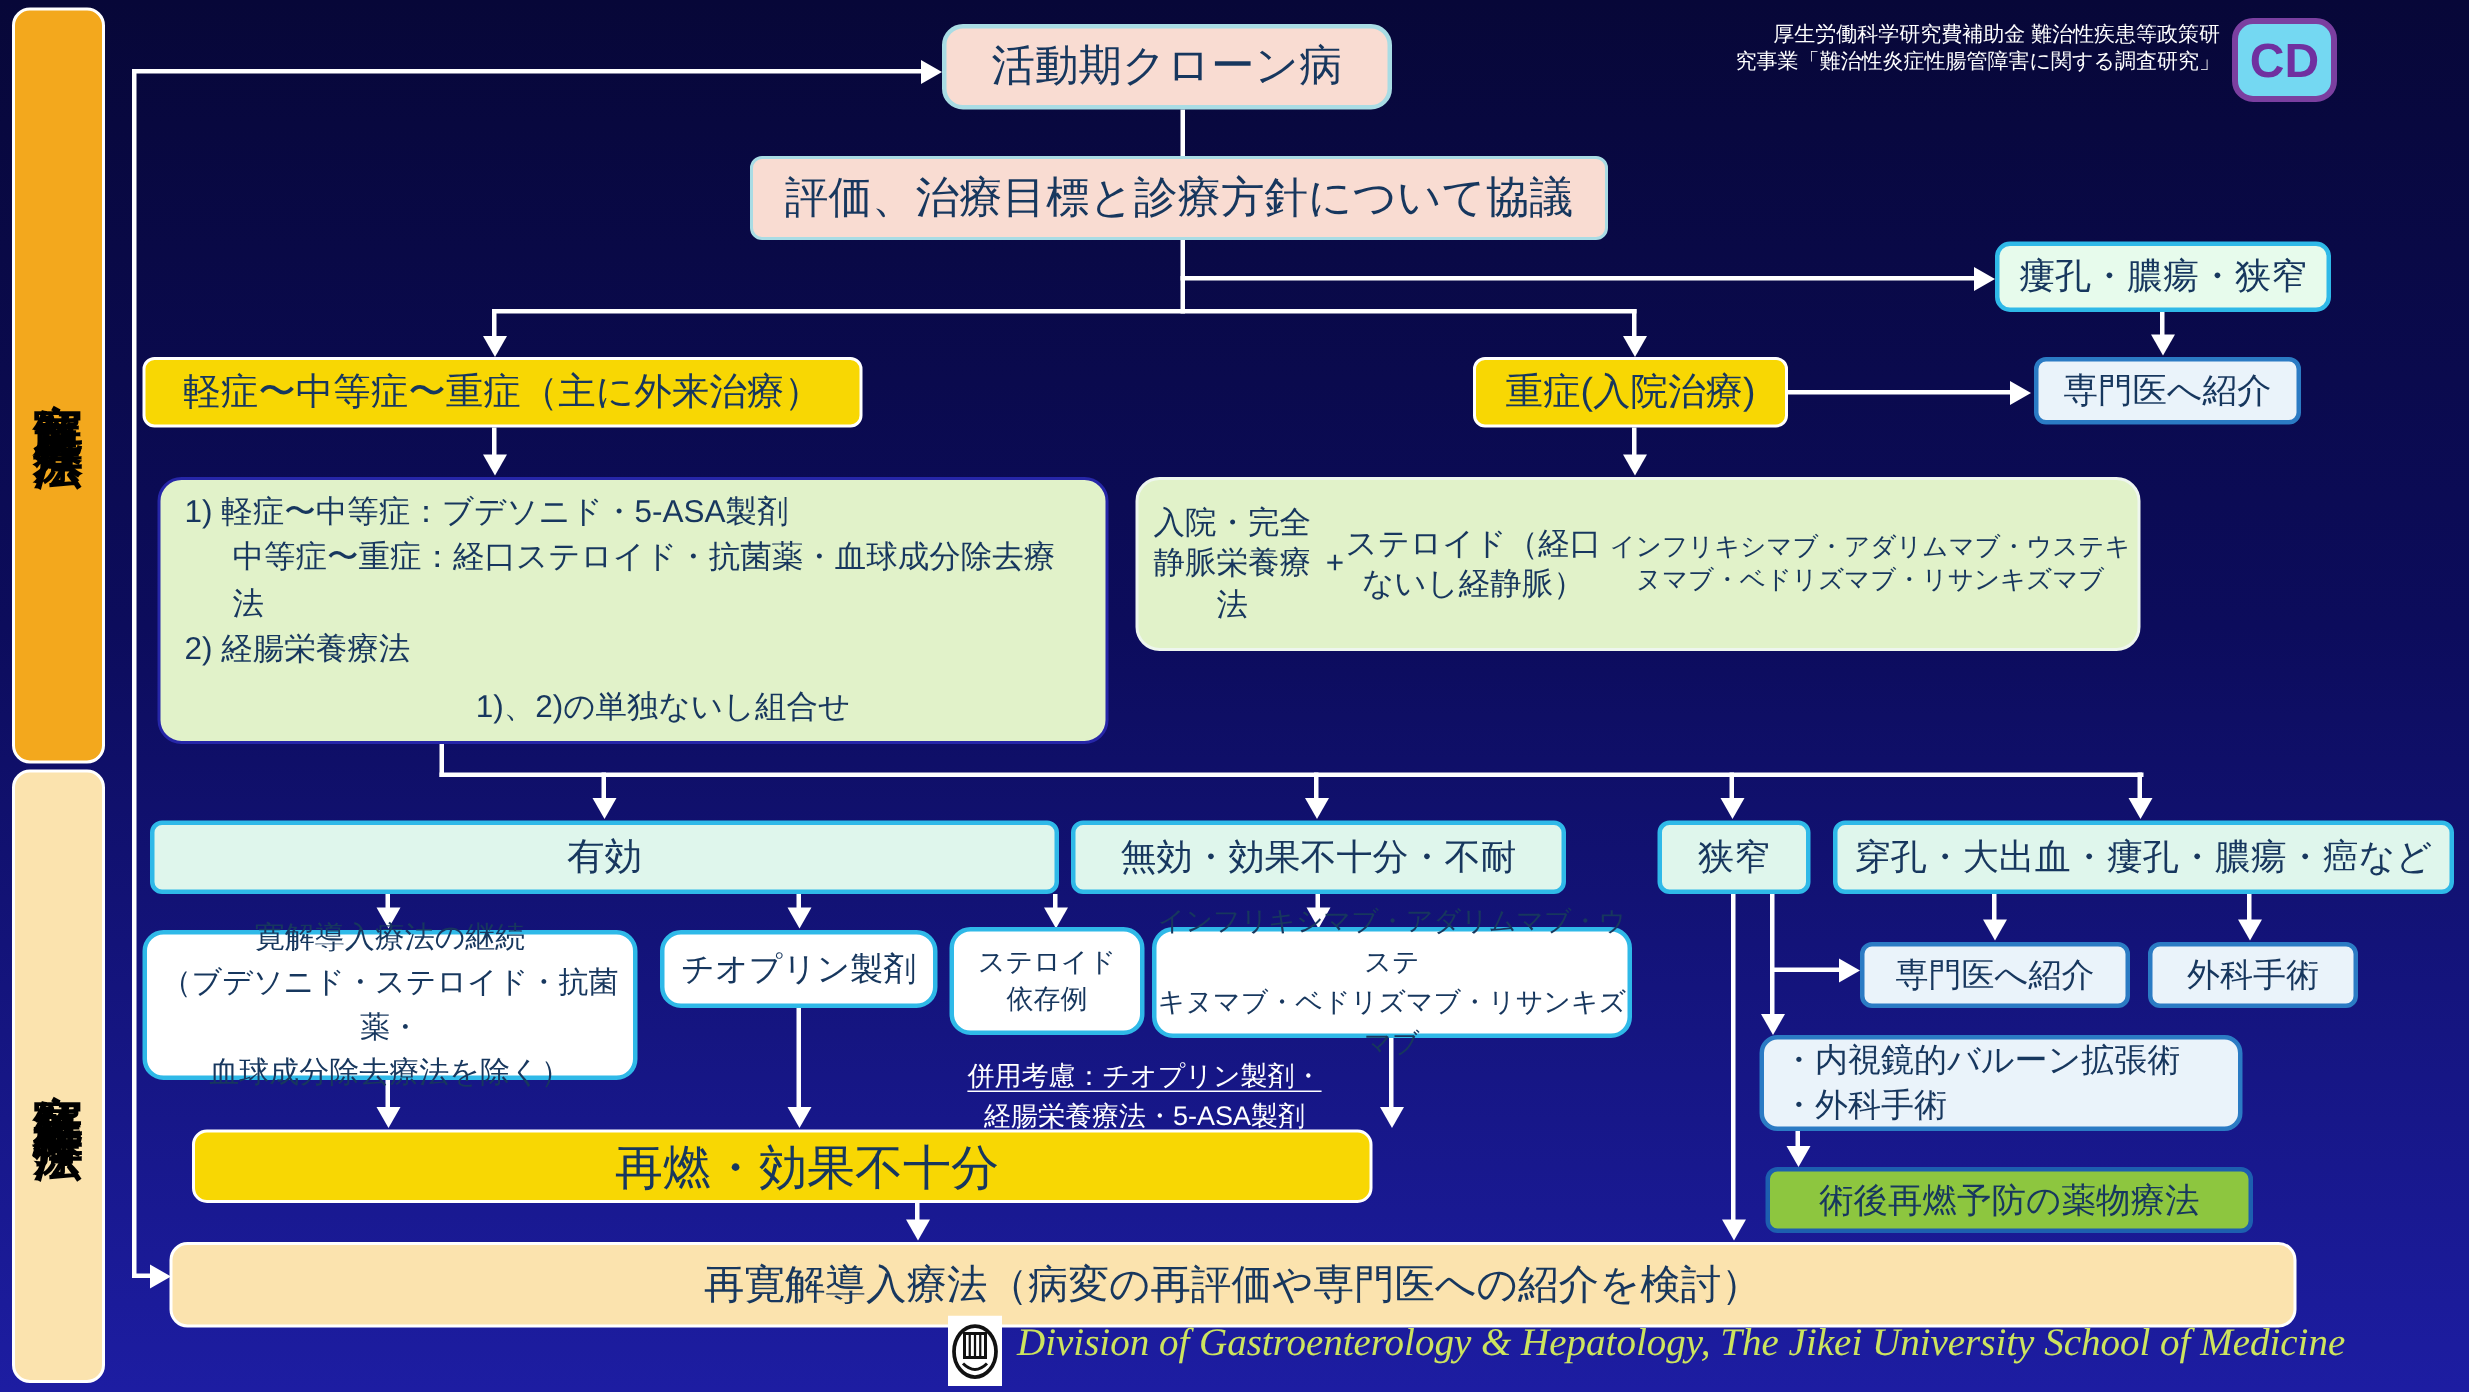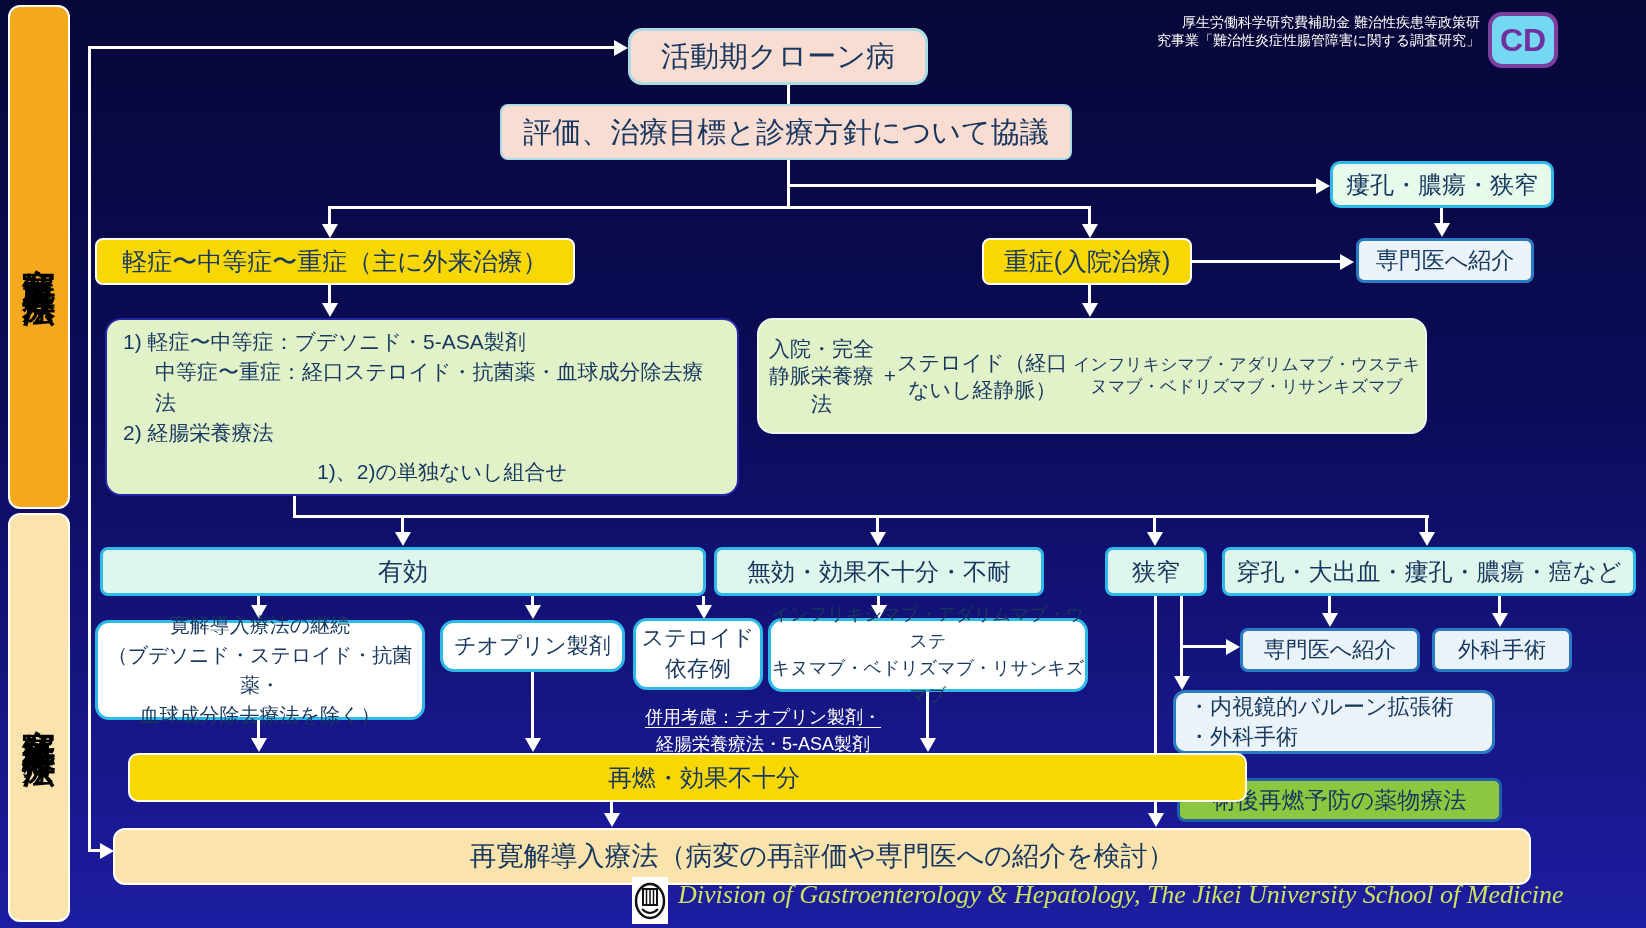--- a/index.html
+++ b/index.html
@@ -102,21 +102,21 @@
   <div class="hd down" style="left:1174px;top:676px;"></div>
   <div class="ln" style="left:1180px;top:645px;width:48px;height:3px;"></div>
   <div class="hd right" style="left:1226px;top:639px;"></div>
   <div class="ln" style="left:1328px;top:596px;width:3px;height:19px;"></div>
   <div class="hd down" style="left:1322px;top:613px;"></div>
   <div class="ln" style="left:1498px;top:596px;width:3px;height:19px;"></div>
   <div class="hd down" style="left:1492px;top:613px;"></div>
   <div class="ln" style="left:1197px;top:754px;width:3px;height:12px;"></div>
   <div class="hd down" style="left:1191px;top:764px;"></div>
 
-  <div class="b pink" style="left:628px;top:16px;width:300px;height:57px;font-size:29px;margin-top:12px;">活動期クローン病</div>
+  <div class="b pink" style="left:628px;top:16px;width:300px;height:57px;font-size:29px;">活動期クローン病</div>
   <div class="b pink" style="left:500px;top:104px;width:572px;height:56px;font-size:29px;border-width:2px;border-radius:8px;">評価、治療目標と診療方針について協議</div>
 
   <div class="credit">
     <div>厚生労働科学研究費補助金 難治性疾患等政策研</div>
     <div>究事業「難治性炎症性腸管障害に関する調査研究」</div>
   </div>
   <div class="b" style="left:1488px;top:12px;width:70px;height:56px;background:#74D8F2;border:4px solid #7B3FA0;border-radius:14px;color:#7030A0;font-size:32px;font-weight:bold;">CD</div>
 
   <div class="b mint" style="left:1330px;top:161px;width:224px;height:47px;font-size:24px;border-radius:10px;background:#E7FBEC;">瘻孔・膿瘍・狭窄</div>
   <div class="b lblue" style="left:1356px;top:238px;width:178px;height:45px;font-size:23px;">専門医へ紹介</div>
@@ -141,42 +141,42 @@
   <div class="b mint" style="left:714px;top:547px;width:330px;height:49px;font-size:24px;">無効・効果不十分・不耐</div>
   <div class="b mint" style="left:1105px;top:547px;width:102px;height:49px;font-size:24px;">狭窄</div>
   <div class="b mint" style="left:1222px;top:547px;width:414px;height:49px;font-size:24px;">穿孔・大出血・瘻孔・膿瘍・癌など</div>
 
   <div class="b white" style="left:95px;top:620px;width:330px;height:100px;font-size:20px;flex-direction:column;line-height:1.5;">
     <div>寛解導入療法の継続</div>
     <div>（ブデソニド・ステロイド・抗菌薬・</div>
     <div>血球成分除去療法を除く）</div>
   </div>
   <div class="b white" style="left:440px;top:620px;width:185px;height:52px;font-size:22px;">チオプリン製剤</div>
-  <div class="b white" style="left:633px;top:618px;width:130px;height:72px;font-size:22px;flex-direction:column;line-height:1.4;">
+  <div class="b white" style="left:633px;top:618px;width:130px;height:72px;font-size:18px;flex-direction:column;line-height:1.4;">
     <div>ステロイド</div>
     <div>依存例</div>
   </div>
   <div class="note">
     <div>併用考慮：チオプリン製剤・</div>
     <div>経腸栄養療法・5-ASA製剤</div>
   </div>
   <div class="b white" style="left:768px;top:618px;width:320px;height:74px;font-size:18px;flex-direction:column;line-height:1.5;">
     <div>インフリキシマブ・アダリムマブ・ウステ</div>
     <div>キヌマブ・ベドリズマブ・リサンキズマブ</div>
   </div>
 
   <div class="b lblue" style="left:1240px;top:628px;width:180px;height:44px;font-size:22px;">専門医へ紹介</div>
   <div class="b lblue" style="left:1432px;top:628px;width:140px;height:44px;font-size:22px;">外科手術</div>
   <div class="b lblue" style="left:1173px;top:690px;width:322px;height:64px;font-size:22px;flex-direction:column;align-items:flex-start;padding-left:12px;border-radius:12px;line-height:1.35;text-align:left;">
     <div>・内視鏡的バルーン拡張術</div>
     <div>・外科手術</div>
   </div>
   <div class="b green" style="left:1177px;top:778px;width:325px;height:44px;font-size:23px;">術後再燃予防の薬物療法</div>
 
-  <div class="b yellow" style="left:128px;top:753px;width:1119px;height:49px;font-size:24px;border-radius:10px;padding-left:33px;">再燃・効果不十分</div>
+  <div class="b yellow" style="left:128px;top:753px;width:787px;height:49px;font-size:32px;border-radius:10px;padding-left:33px;">再燃・効果不十分</div>
   <div class="b cream" style="left:113px;top:828px;width:1418px;height:57px;font-size:27px;">再寛解導入療法（病変の再評価や専門医への紹介を検討）</div>
 
   <div style="position:absolute;left:632px;top:877px;width:36px;height:47px;">
     <svg width="36" height="47" viewBox="0 0 36 47">
       <rect x="0" y="0" width="36" height="47" fill="#ffffff"></rect>
       <ellipse cx="18" cy="24" rx="14" ry="17" fill="none" stroke="#111" stroke-width="2.5"></ellipse>
       <rect x="11" y="12" width="14" height="16" fill="none" stroke="#111" stroke-width="2"></rect>
       <line x1="14.5" y1="13" x2="14.5" y2="27" stroke="#111" stroke-width="1.5"></line>
       <line x1="18" y1="13" x2="18" y2="27" stroke="#111" stroke-width="1.5"></line>
       <line x1="21.5" y1="13" x2="21.5" y2="27" stroke="#111" stroke-width="1.5"></line>

